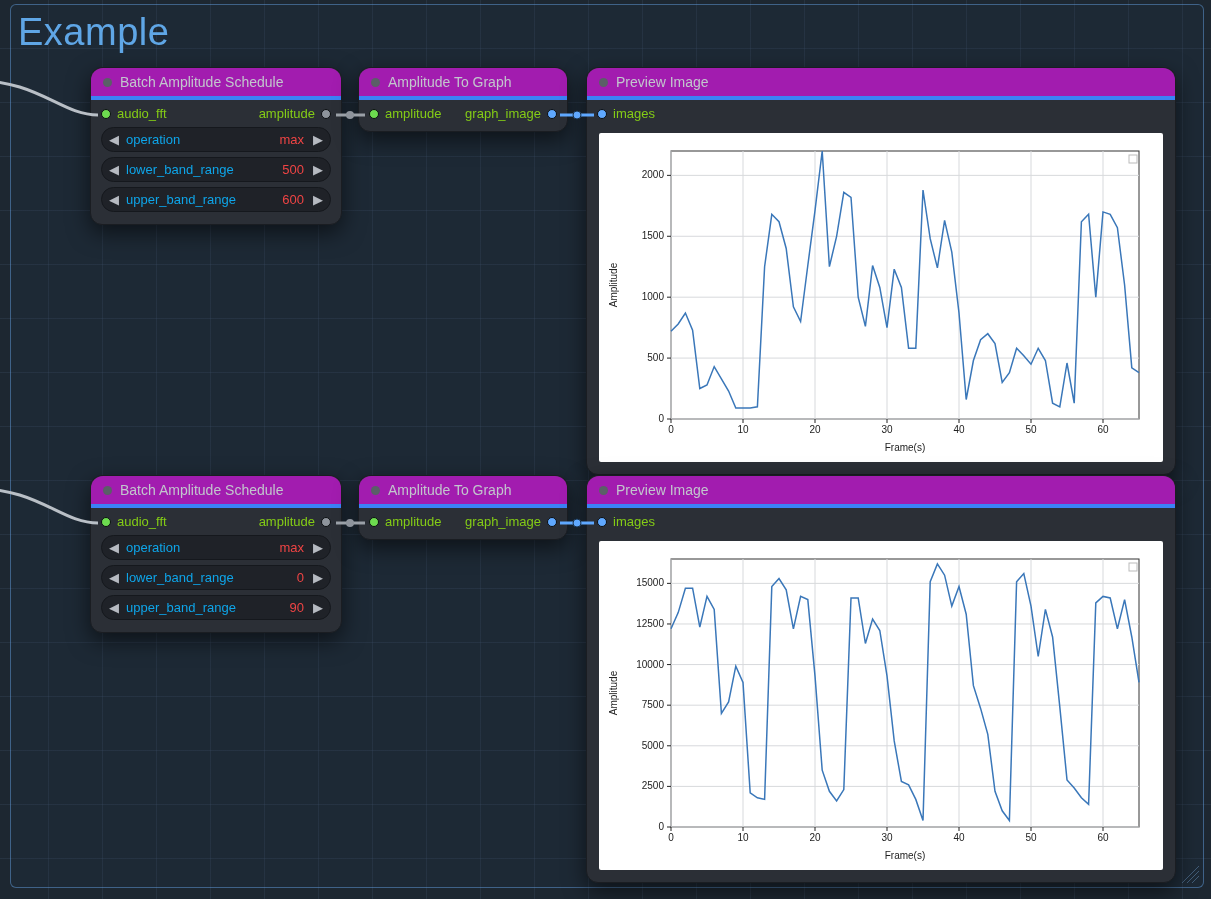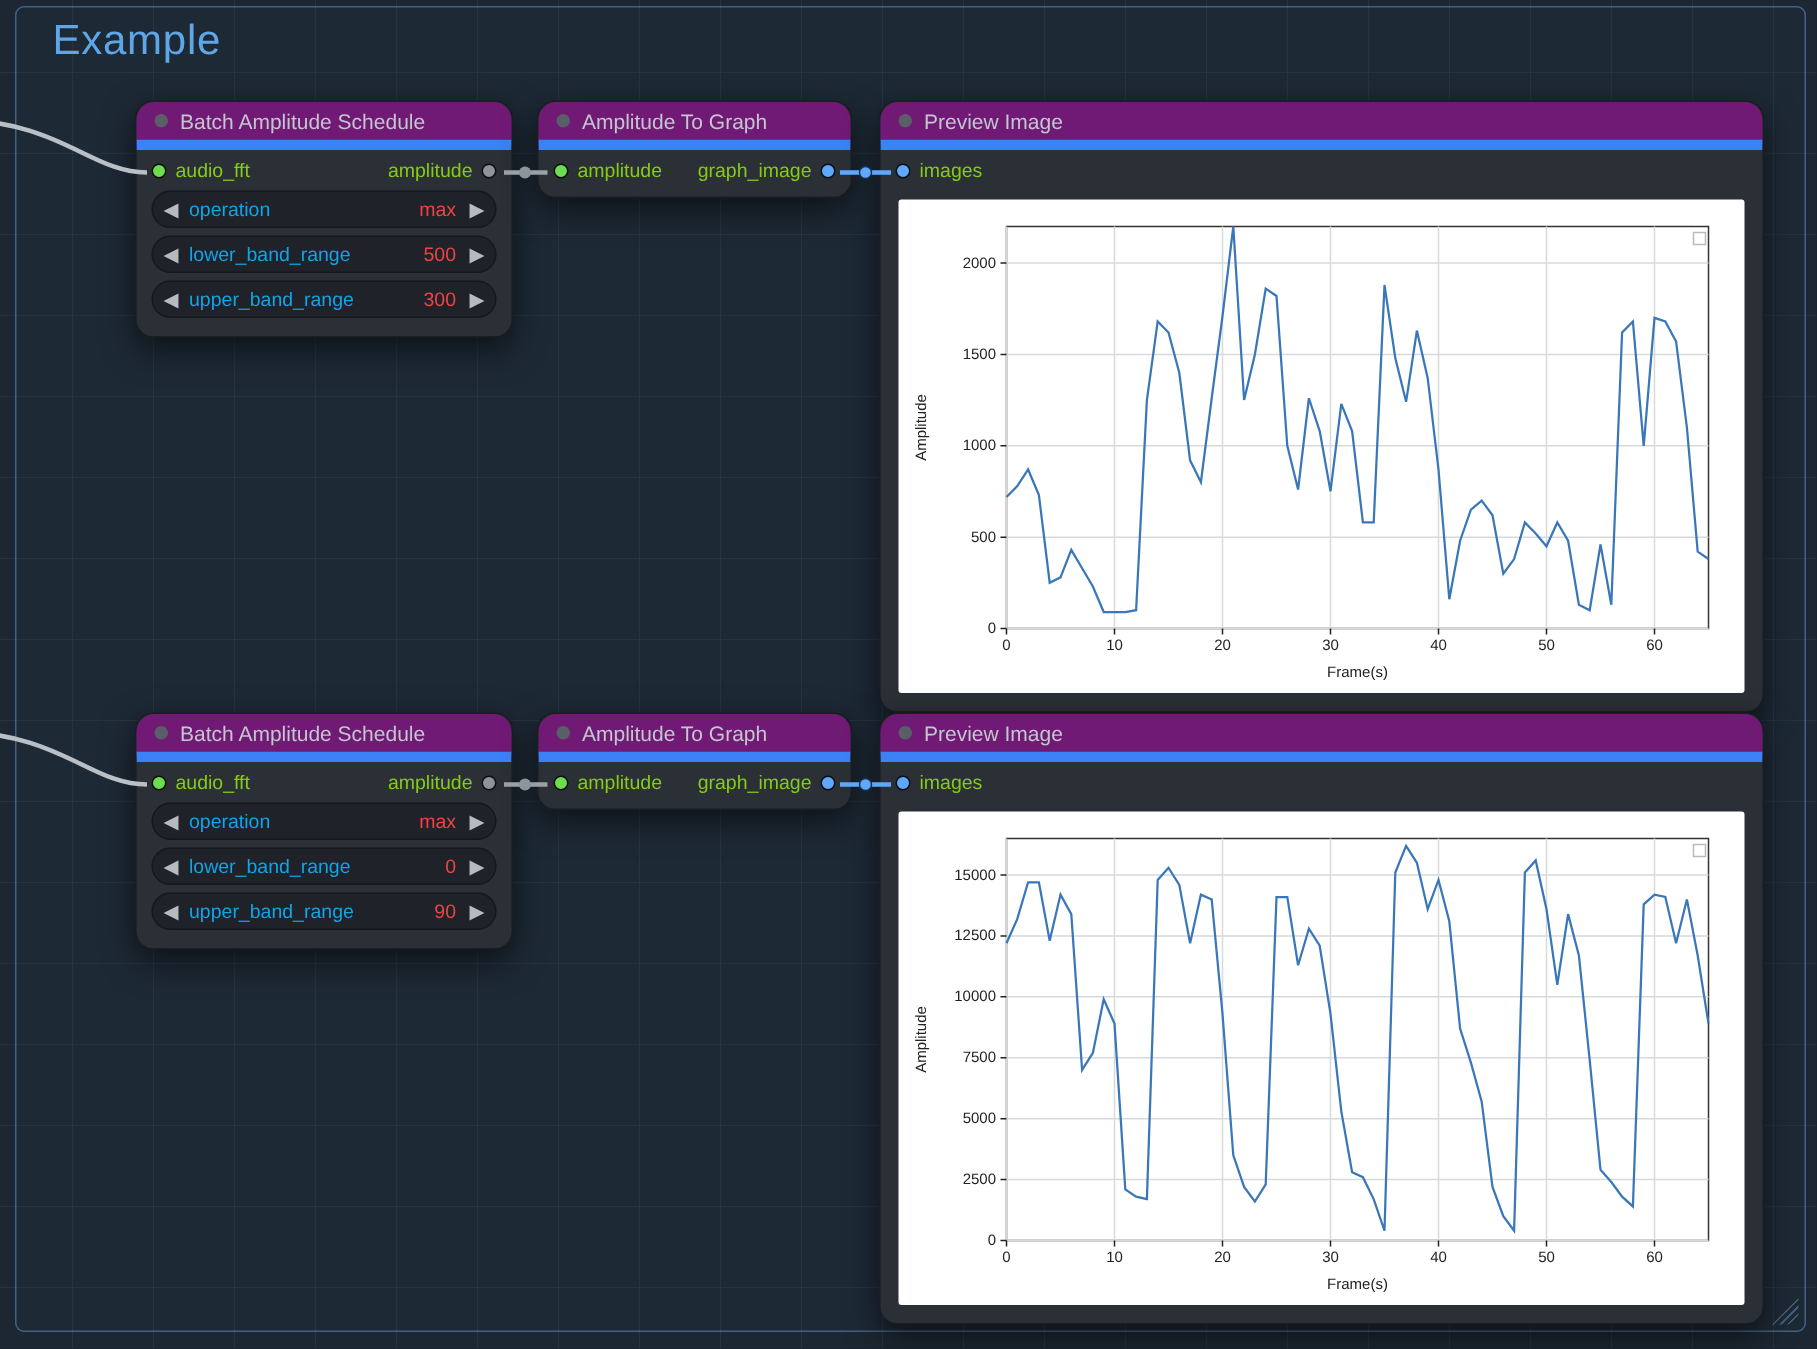--- a/index.html
+++ b/index.html
@@ -22,40 +22,40 @@
     background-position: -6px -6px;
   }
 
   .group-frame {
     position:absolute; left:10px; top:4px; width:1194px; height:884px;
     border:1px solid rgba(105,170,240,.45);
     border-radius:6px;
     background: rgba(30,55,80,.12);
   }
   .group-title {
-    position:absolute; left:24px; top:6px;
-    color:#5fa6e6; font-size:28px; font-weight:400;
+    position:absolute; left:7px; top:6px;
+    color:#5fa6e6; font-size:38px; font-weight:400;
     letter-spacing:.5px;
   }
 
   
   .node {
     position:absolute;
     background:#2b2f36;
     border:1px solid #1a1d22;
     border-radius:12px;
     box-shadow: 0 8px 22px rgba(0,0,0,.55);
     color:#c9ccd1;
     font-size:13px;
   }
   .node-header {
     display:flex; align-items:center; gap:8px;
     height:32px; padding:0 12px;
-    background:#701a75;
-    border-bottom:7px solid #3b82f6;
+    background:#a21caf;
+    border-bottom:4px solid #3b82f6;
     border-radius:12px 12px 0 0;
   }
   .node-header .dot {
     width:9px; height:9px; border-radius:50%;
     background:#5a5f67;
   }
   .node-header .title { color:#c2c6cd; font-size:14px; }
 
   .ports-row {
     display:flex; justify-content:space-between;
@@ -141,21 +141,21 @@
     </div>
     <div class="param">
       <span class="arrow">◀</span>
       <span class="pname">lower_band_range</span>
       <span class="pval">500</span>
       <span class="arrow">▶</span>
     </div>
     <div class="param">
       <span class="arrow">◀</span>
       <span class="pname">upper_band_range</span>
-      <span class="pval">300</span>
+      <span class="pval">600</span>
       <span class="arrow">▶</span>
     </div>
   </div>
 </div>
 
 <div class="node" style="left:358px; top:67px; width:210px;">
   <div class="node-header">
     <span class="dot"></span>
     <span class="title">Amplitude To Graph</span>
   </div>

